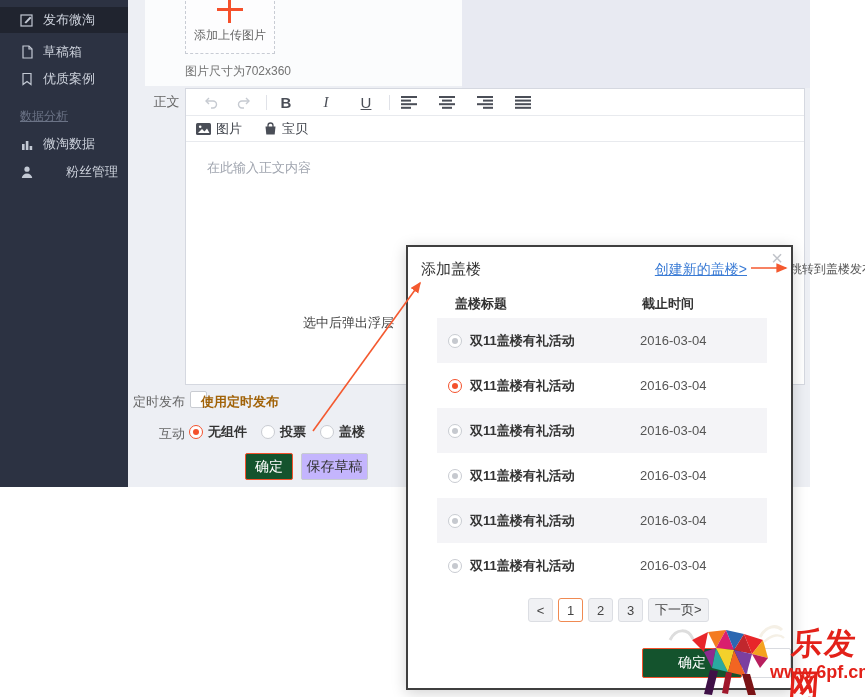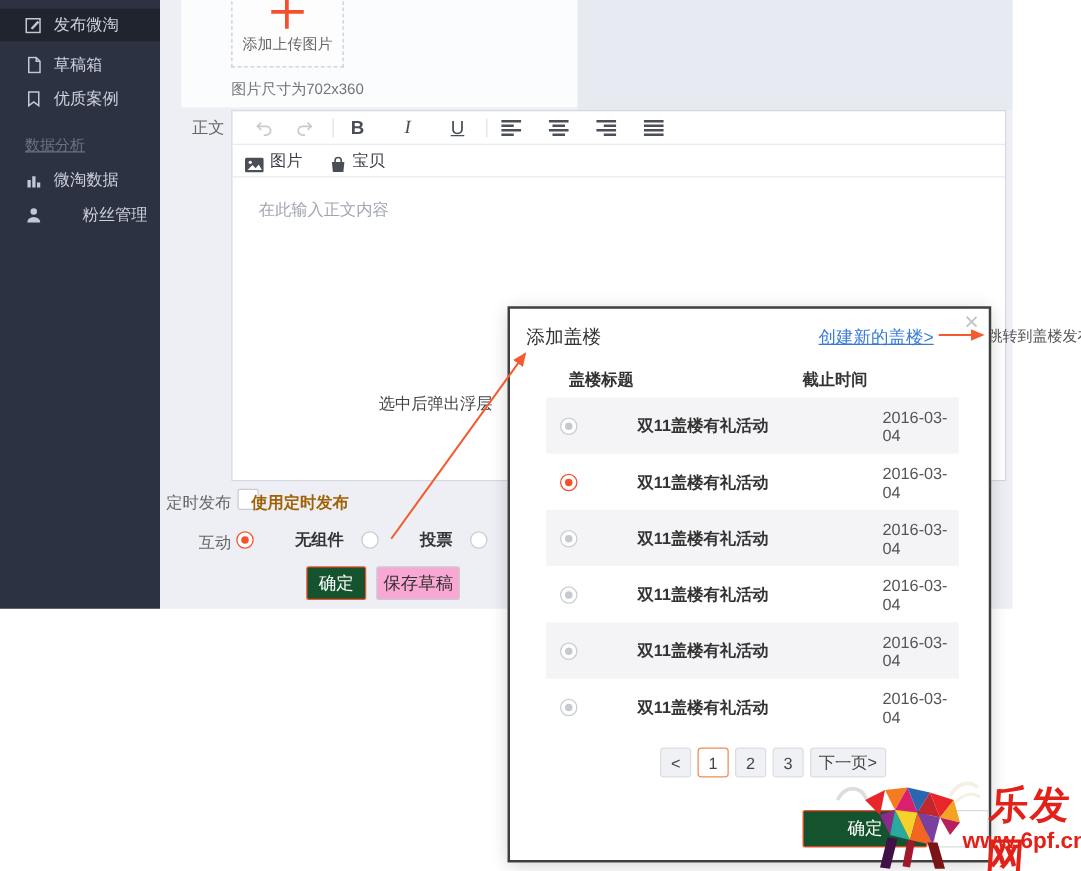--- a/index.html
+++ b/index.html
@@ -31,52 +31,52 @@
   
   .editor { position:absolute; left:185px; top:88px; width:620px; height:297px; background:#fff; border:1px solid #d5d8e0; }
   .tb1 { height:27px; border-bottom:1px solid #e8eaee; display:flex; align-items:center; padding-left:14px; }
   .tb2 { height:26px; border-bottom:1px solid #e8eaee; display:flex; align-items:center; padding-left:10px; }
   .tbtn { display:flex; align-items:center; justify-content:center; min-width:22px; height:20px; margin-right:10px; cursor:pointer; color:#4a4e57; font-size:15px; }
   .tbtn.dim { color:#c6cad1; }
   .tbtn.b { font-weight:bold; }
   .tbtn.i { font-style:italic; font-family:"Liberation Serif","DejaVu Serif",serif; }
   .tbtn.u { text-decoration:underline; }
   .tdiv { width:1px; height:15px; background:#e0e2e8; margin:0 8px 0 2px; }
-  .tb2 .ins { display:flex; align-items:flex-end; margin-right:22px; cursor:pointer; font-size:13px; color:#3b3f47; }
+  .tb2 .ins { display:flex; align-items:center; margin-right:22px; cursor:pointer; font-size:13px; color:#3b3f47; }
   .tb2 .ins svg { margin-right:5px; }
   .ed-area { position:relative; height:242px; cursor:text; }
   .placeholder { position:absolute; left:21px; top:17px; font-size:13px; color:#a0a5af; }
 
   .popup-note { position:absolute; left:303px; top:314px; font-size:13px; color:#444; }
 
   
   .frow-label { position:absolute; font-size:13px; color:#666; text-align:right; }
   .checkbox { position:absolute; left:190px; top:391px; width:17px; height:17px; background:#fff; border:1px solid #c9ccd2; border-radius:2px; cursor:pointer; }
   .check-label { position:absolute; left:201px; top:393px; font-size:13px; font-weight:bold; color:#a16207; }
   .radio { width:14px; height:14px; border-radius:50%; border:1px solid #c9ccd2; background:#fff; display:inline-block; position:relative; cursor:pointer; flex:none; }
   .radio.sel { border-color:#f4512c; }
   .radio.sel:after { content:""; position:absolute; left:3px; top:3px; width:6px; height:6px; border-radius:50%; background:#f4512c; }
   .radio.gray:after { content:""; position:absolute; left:3px; top:3px; width:6px; height:6px; border-radius:50%; background:#c6c9cf; }
   .inter-row { position:absolute; left:189px; top:423px; display:flex; align-items:center; }
-  .inter-row .opt { display:flex; align-items:center; margin-right:14px; cursor:pointer;gap:28px; }
+  .inter-row .opt { display:flex; align-items:center; margin-right:14px; cursor:pointer; }
   .inter-row .opt span.lbl { margin-left:5px; font-size:13px; font-weight:bold; color:#333; }
   .btn { position:absolute; height:27px; border-radius:2px; font-size:14px; display:flex; align-items:center; justify-content:center; cursor:pointer; }
   .btn.primary { background:#14532d; color:#fff; border:1px solid #f4512c; }
-  .btn.ghost { background:#f9a8d4; color:#333; border:1px solid #c8ccd0; }
+  .btn.ghost { background:#c4b5fd; color:#333; border:1px solid #c8ccd0; }
 
   
   .modal { position:absolute; left:406px; top:245px; width:387px; height:445px; background:#fff; border:2px solid #3f3f3f; box-shadow:0 3px 14px rgba(0,0,0,.18); }
   .m-title { position:absolute; left:13px; top:13px; font-size:15px; color:#333;text-align:center; }
   .m-link { position:absolute; right:44px; top:14px; font-size:14px; color:#3a7bd5; text-decoration:underline; cursor:pointer; }
   .m-close { position:absolute; right:8px; top:1px; font-size:20px; color:#c0c3c9; cursor:pointer; line-height:20px; }
   .m-cols { position:absolute; top:48px; left:0; width:100%; font-size:13px; color:#333; font-weight:bold; }
   .m-col-title { position:absolute; left:47px; }
   .m-col-date { position:absolute; left:234px; }
   .m-rows { position:absolute; left:29px; top:71px; width:330px; }
-  .mrow { height:45px; display:flex; align-items:center; background:#fff;gap:40px; }
+  .mrow { height:45px; display:flex; align-items:center; background:#fff; }
   .mrow.alt { background:#f4f4f7; }
   .mrow .radio { margin-left:11px; }
   .mrow .rtitle { margin-left:8px; font-size:13px; font-weight:bold; color:#333; width:170px; }
   .mrow .rdate { font-size:13px; color:#555; }
   .m-pager { position:absolute; left:120px; top:351px; display:flex; align-items:center; }
   .pbtn { height:24px; min-width:25px; padding:0 6px; margin-right:5px; background:#f0f1f4; border:1px solid #dcdee3; border-radius:3px; font-size:13px; color:#444; display:flex; align-items:center; justify-content:center; cursor:pointer; }
   .pbtn.cur { background:#fff; border-color:#f08a52; }
   .m-confirm { left:234px; top:401px; width:100px; height:30px; position:absolute; }
   .m-hidden-btn { position:absolute; left:339px; top:401px; width:44px; height:30px; background:#fff; border:1px solid #d9dbe0; border-radius:2px; }
 

